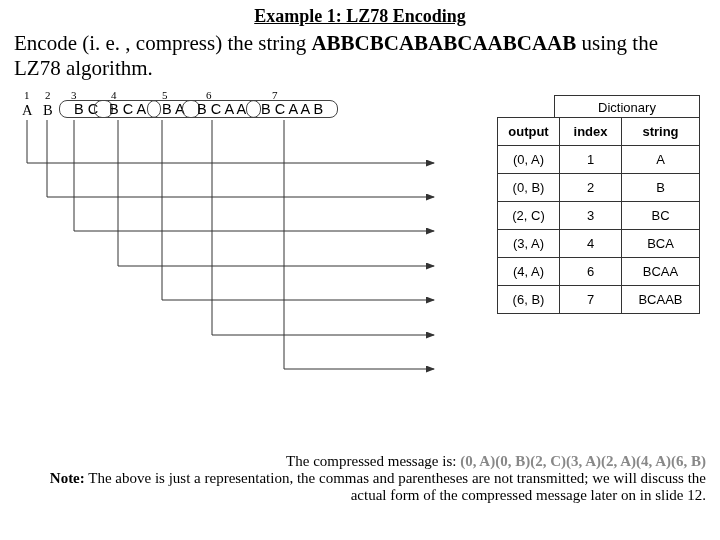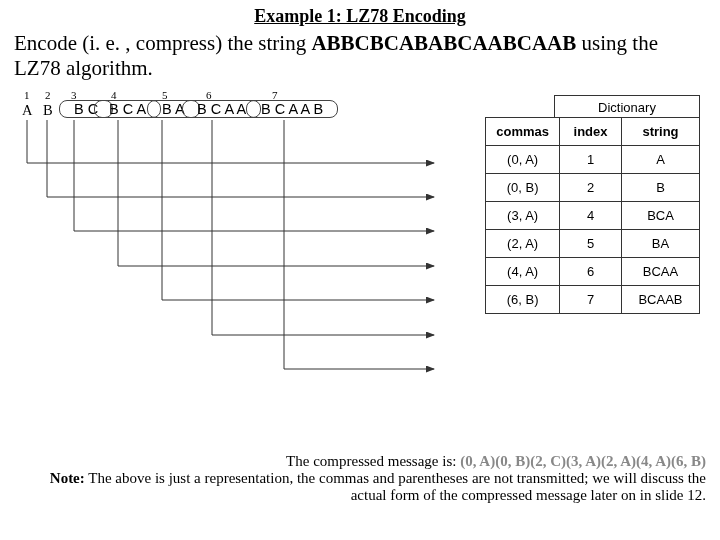--- a/index.html
+++ b/index.html
@@ -134,45 +134,45 @@
       <path d="M 148 31 V 211 H 420" marker-end="url(#ah)"></path>
       <path d="M 198 31 V 246 H 420" marker-end="url(#ah)"></path>
       <path d="M 270 31 V 280 H 420" marker-end="url(#ah)"></path>
     </g>
   </svg>
 
   <div class="dict-caption">Dictionary</div>
   <table class="dict">
     <thead>
       <tr>
-        <th>commas</th>
+        <th>output</th>
         <th>index</th>
         <th>string</th>
       </tr>
     </thead>
     <tbody>
       <tr>
         <td class="out">(0, A)</td>
         <td class="idx">1</td>
         <td class="str">A</td>
       </tr>
       <tr>
         <td class="out">(0, B)</td>
         <td class="idx">2</td>
         <td class="str">B</td>
       </tr>
       <tr>
+        <td class="out">(2, C)</td>
+        <td class="idx">3</td>
+        <td class="str">BC</td>
+      </tr>
+      <tr>
         <td class="out">(3, A)</td>
         <td class="idx">4</td>
         <td class="str">BCA</td>
-      </tr>
-      <tr>
-        <td class="out">(2, A)</td>
-        <td class="idx">5</td>
-        <td class="str">BA</td>
       </tr>
       <tr>
         <td class="out">(4, A)</td>
         <td class="idx">6</td>
         <td class="str">BCAA</td>
       </tr>
       <tr>
         <td class="out">(6, B)</td>
         <td class="idx">7</td>
         <td class="str">BCAAB</td>

